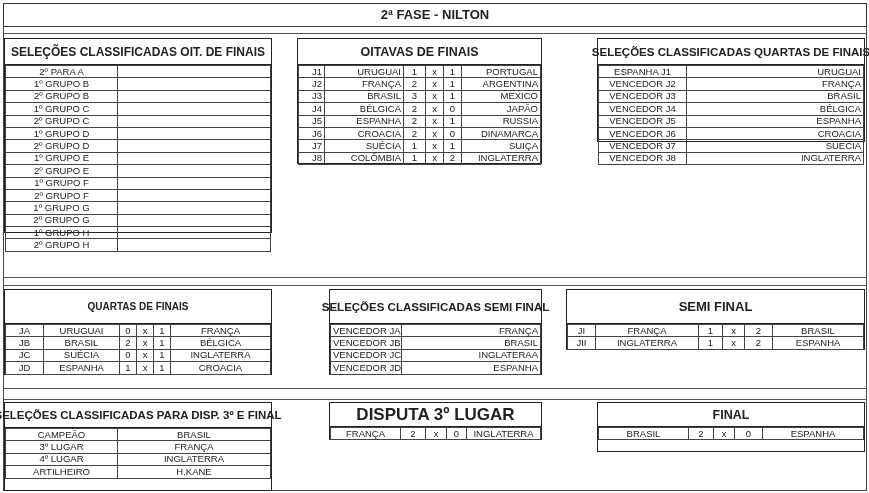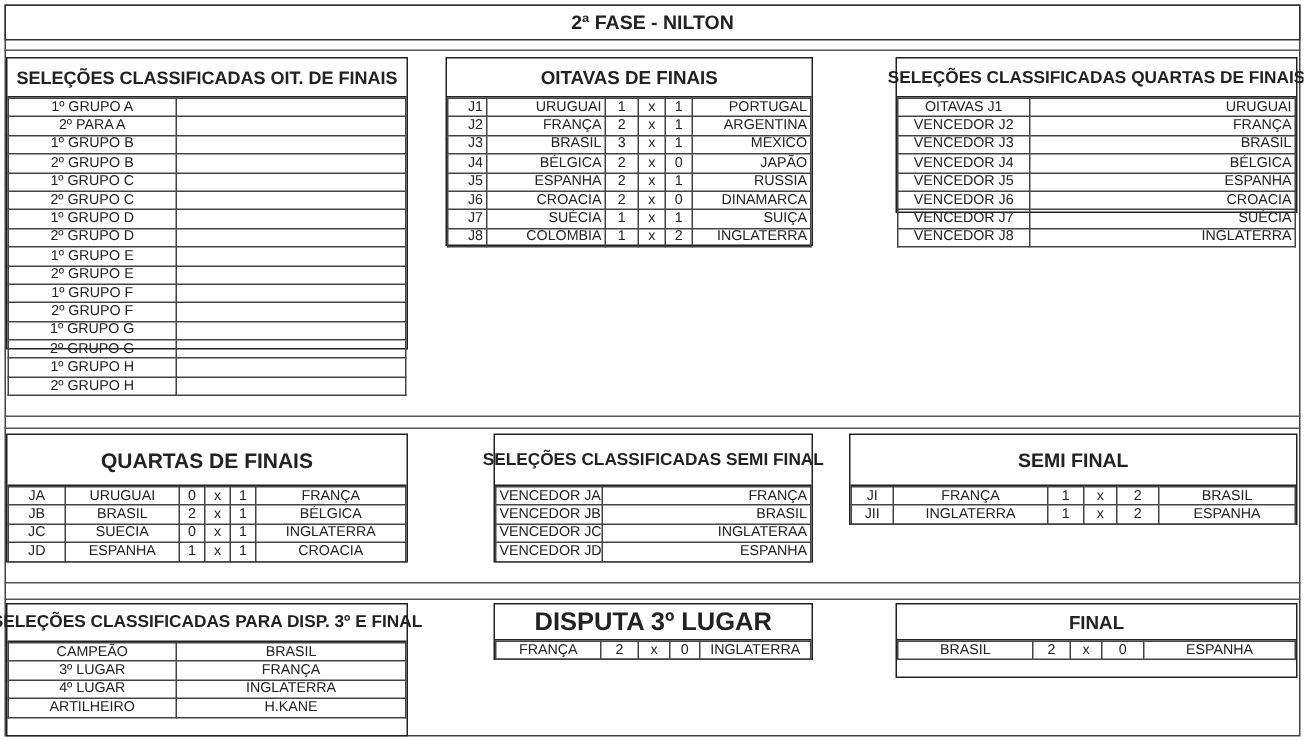--- a/index.html
+++ b/index.html
@@ -33,24 +33,20 @@
 
 <div class="box" style="left:4px;top:38px;width:268px;height:195px;">
   <div class="box-h" style="height:26px;font-size:12px;">SELEÇÕES CLASSIFICADAS OIT. DE FINAIS</div>
   <table>
     <colgroup>
         <col style="width:112px">
         <col>
       </colgroup>
     <tbody id="oit-body">
         <tr>
-          <td class="c">1º GRUPO A</td>
-          <td class="c"></td>
-        </tr>
-        <tr>
           <td class="c">2º PARA A</td>
           <td class="c"></td>
         </tr>
         <tr>
           <td class="c">1º GRUPO B</td>
           <td class="c"></td>
         </tr>
         <tr>
           <td class="c">2º GRUPO B</td>
           <td class="c"></td>
@@ -189,21 +185,21 @@
 
 <div class="box" style="left:597px;top:38px;width:268px;height:104px;">
   <div class="box-h" style="height:26px;font-size:11.5px;">SELEÇÕES CLASSIFICADAS QUARTAS DE FINAIS</div>
   <table>
     <colgroup>
         <col style="width:88px">
         <col>
       </colgroup>
     <tbody id="qfc-body">
         <tr>
-          <td class="c">OITAVAS J1</td>
+          <td class="c">ESPANHA J1</td>
           <td class="l" style="padding-left: 30px;">URUGUAI</td>
         </tr>
         <tr>
           <td class="c">VENCEDOR J2</td>
           <td class="l" style="padding-left: 30px;">FRANÇA</td>
         </tr>
         <tr>
           <td class="c">VENCEDOR J3</td>
           <td class="l" style="padding-left: 30px;">BRASIL</td>
         </tr>
@@ -225,21 +221,21 @@
         </tr>
         <tr>
           <td class="c">VENCEDOR J8</td>
           <td class="l" style="padding-left: 30px;">INGLATERRA</td>
         </tr>
       </tbody>
   </table>
 </div>
 
 <div class="box" style="left:4px;top:289px;width:268px;height:86px;">
-  <div class="box-h" style="height:34px;font-size:14px;">QUARTAS DE FINAIS</div>
+  <div class="box-h" style="height:34px;font-size:10px;">QUARTAS DE FINAIS</div>
   <table>
     <colgroup>
         <col style="width:38px">
         <col style="width:76px">
         <col style="width:17px">
         <col style="width:17px">
         <col style="width:17px">
         <col>
       </colgroup>
     <tbody id="quartas-body">

